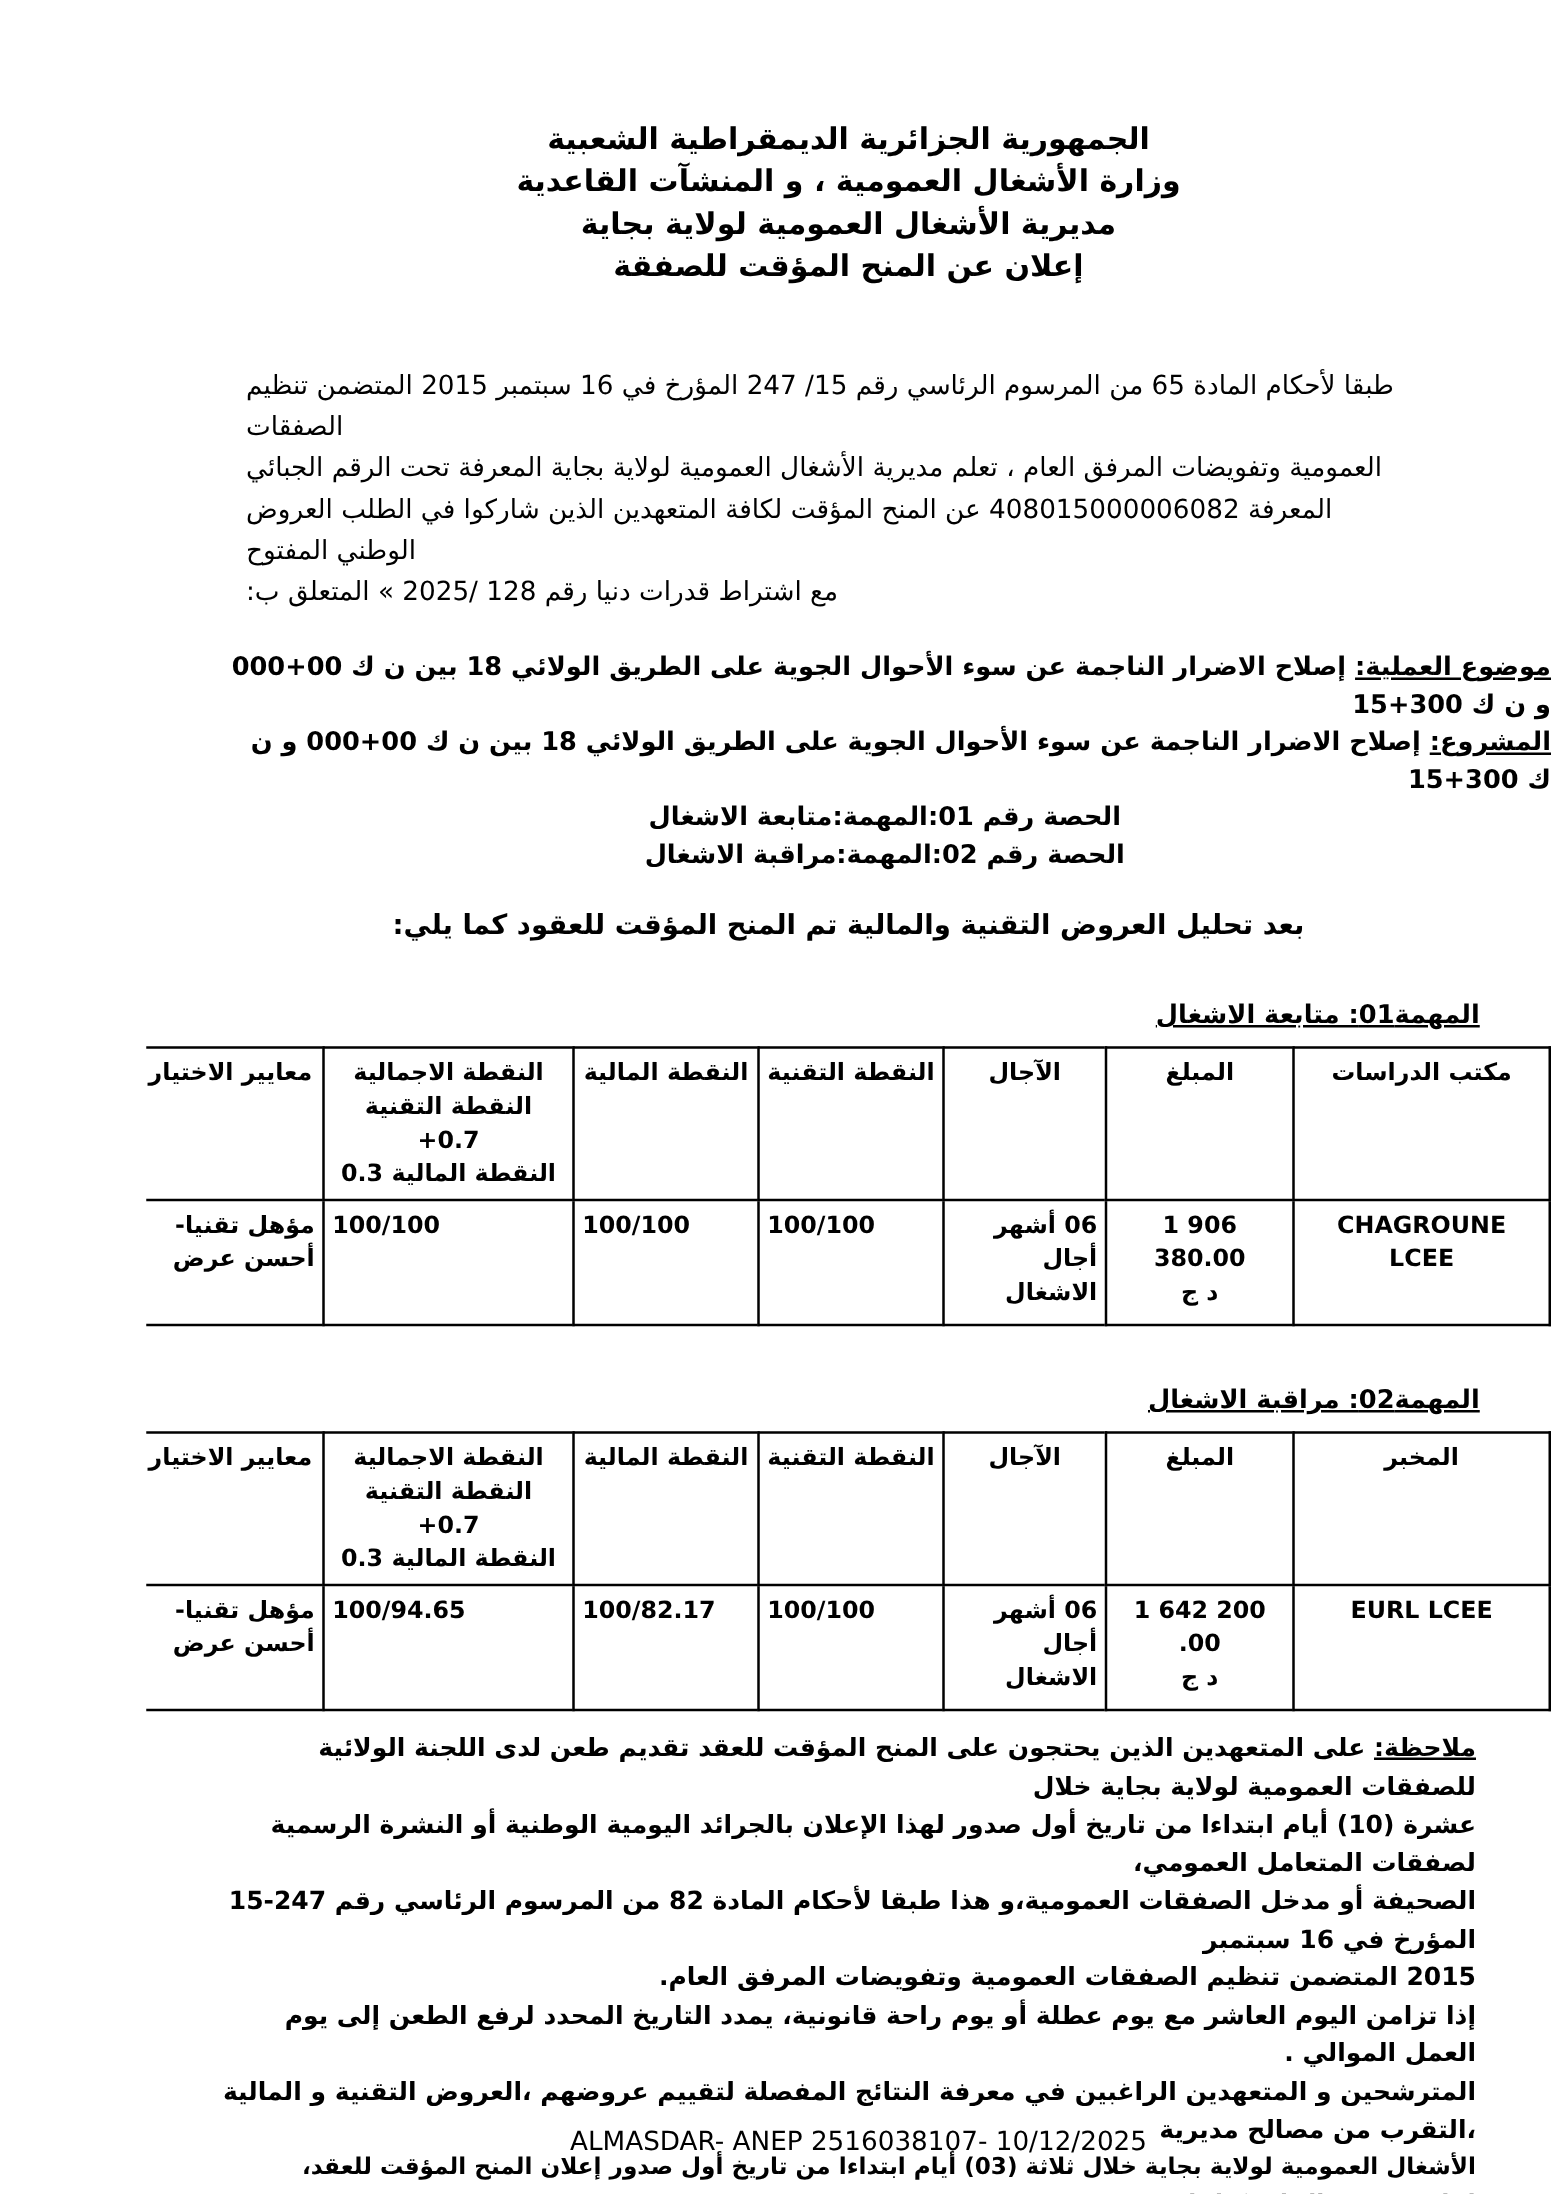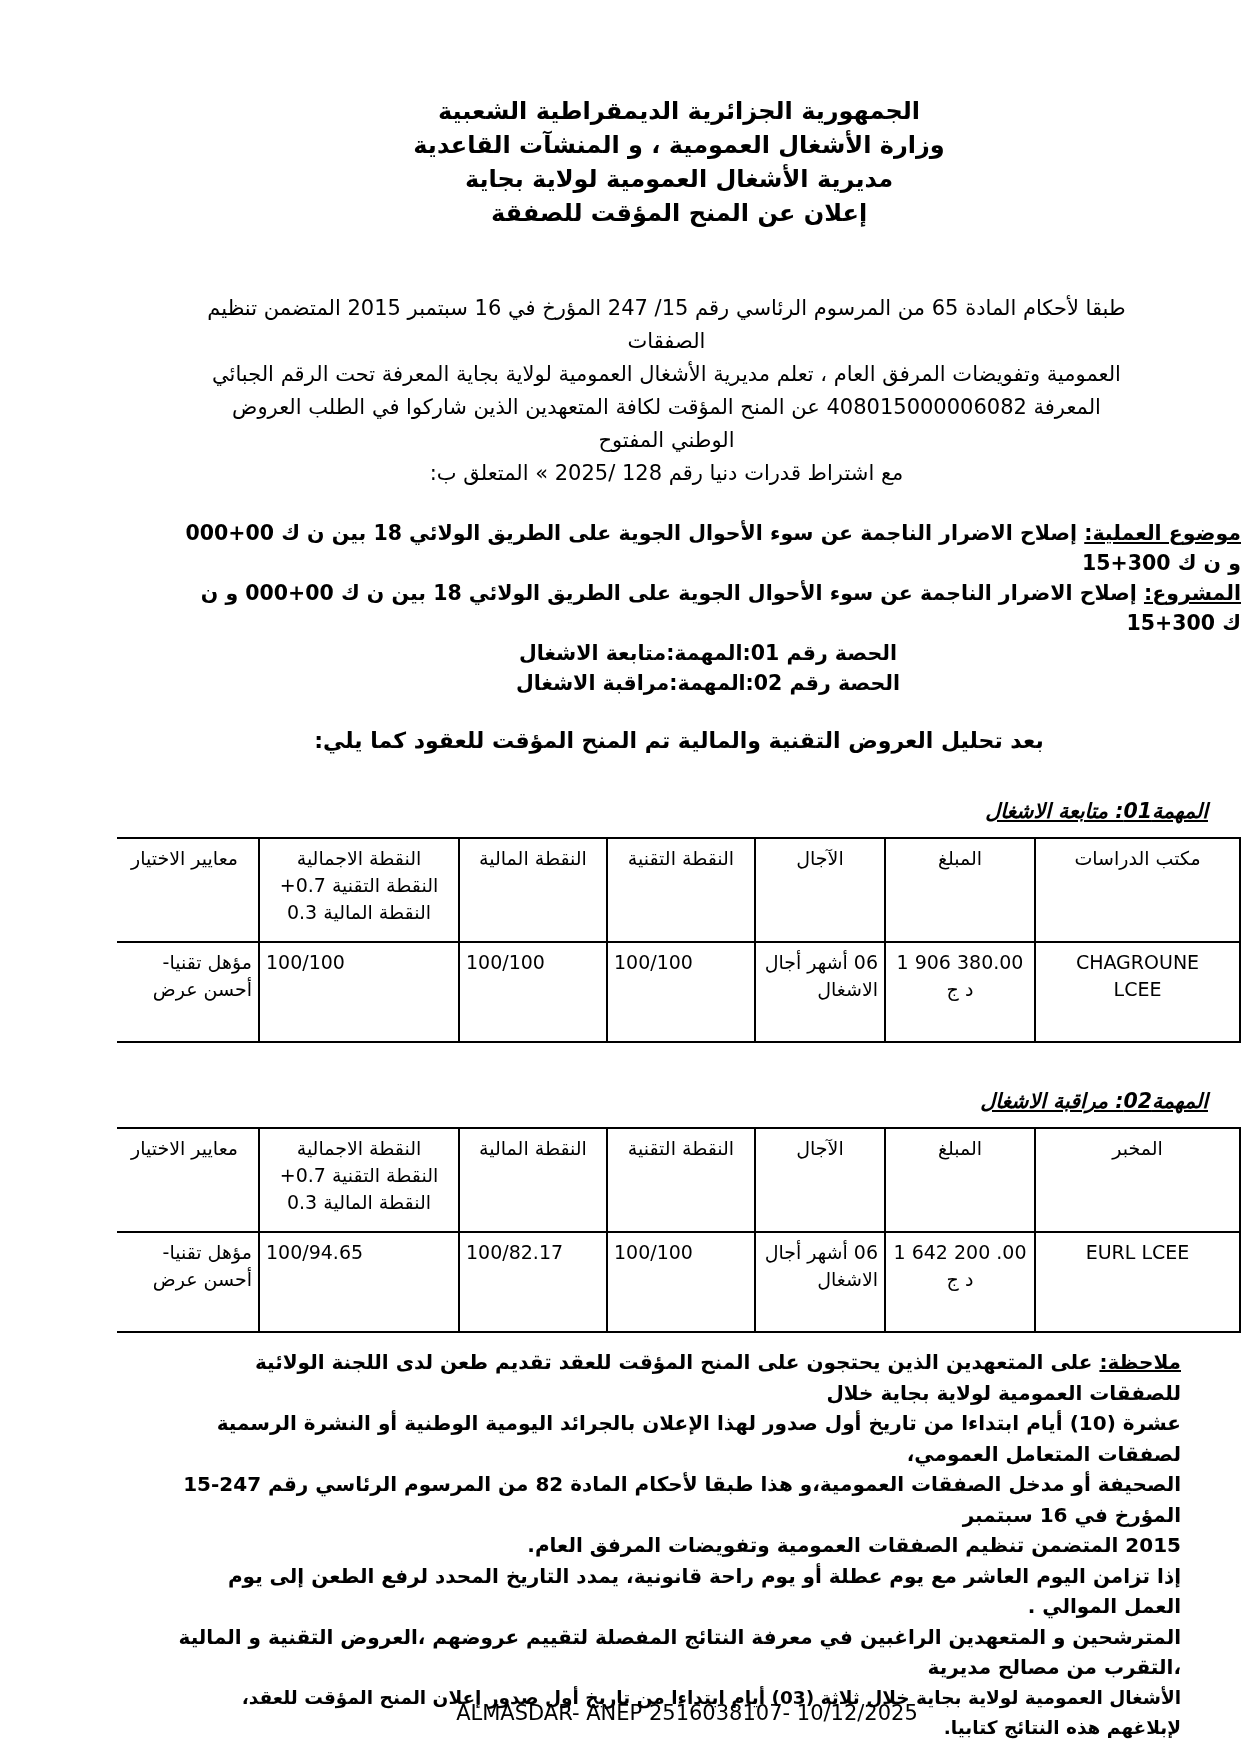--- a/index.html
+++ b/index.html
@@ -1,36 +1,36 @@
 <!DOCTYPE html>
 <html lang="ar" dir="rtl"><head>
 <meta charset="utf-8">
 <style>
   html,body { margin:0; padding:0; background:#ffffff; }
   body { width:1241px; font-family:"DejaVu Sans", sans-serif; color:#000; }
   .page { position:relative; width:1124px; height:1755px; background:#fff; direction:rtl; overflow:hidden; }
 
   .header { padding-top:94px; text-align:center; font-weight:bold; font-size:24px; line-height:34px; }
 
-  .intro { margin-top:62px; padding-right:105px; padding-left:80px; text-align:center;
+  .intro { margin-top:62px; padding-right:105px; padding-left:80px; text-align:left;
            font-size:21px; line-height:33px; font-weight:normal; }
 
   .subject { margin-top:28px; padding-left:58px; text-align:right;
              font-weight:bold; font-size:20.5px; line-height:30px; }
   .subject .lbl { text-decoration:underline; }
   .subject .centered { text-align:center; }
 
   .award-line { margin-top:30px; text-align:center; font-weight:bold; font-size:22px; }
 
-  .tbl-heading { margin:46px 33px 0 57px; text-align:right; font-weight:bold; font-size:20.5px;
-                 text-decoration:underline;font-style:italic; }
+  .tbl-heading { margin:46px 57px 0 57px; text-align:right; font-weight:bold; font-size:20.5px;
+                 text-decoration:underline; }
 
   table.award { border-collapse:collapse; margin:14px auto 0 auto; width:1130px; direction:rtl;
                 table-layout:fixed; }
-  table.award th, table.award td { border:2px solid #000; font-weight:normal; font-size:19px;
+  table.award th, table.award td { border:2px solid #000; font-weight:bold; font-size:19px;
                 vertical-align:top; padding:6px 6px; line-height:27px; }
   table.award th { text-align:center; height:90px; }
   table.award td { height:86px; }
   td.entity { text-align:center; }
   td.amount { text-align:center; }
   .amt { direction:ltr; unicode-bidi:isolate; }
   td.delay { text-align:right; }
   td.score { text-align:left; padding-left:10px; }
   td.crit  { text-align:right; }
 

